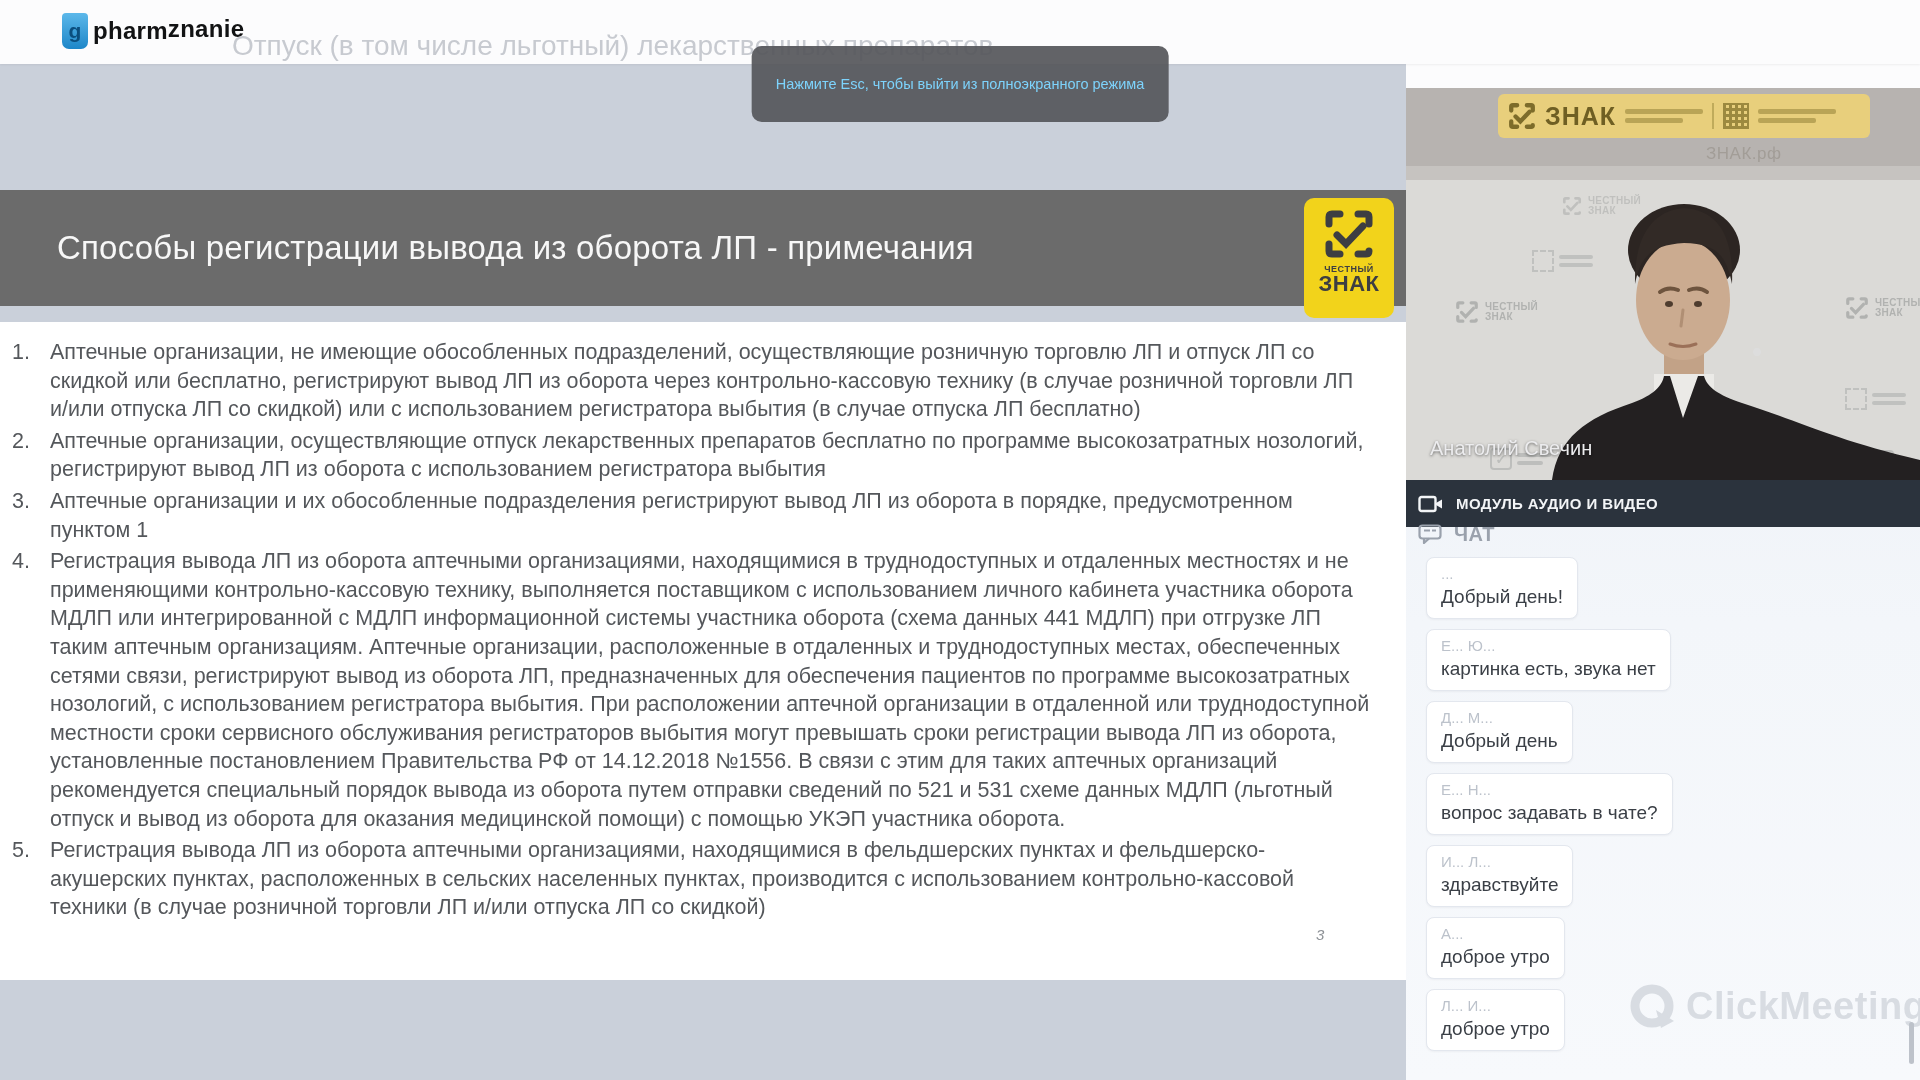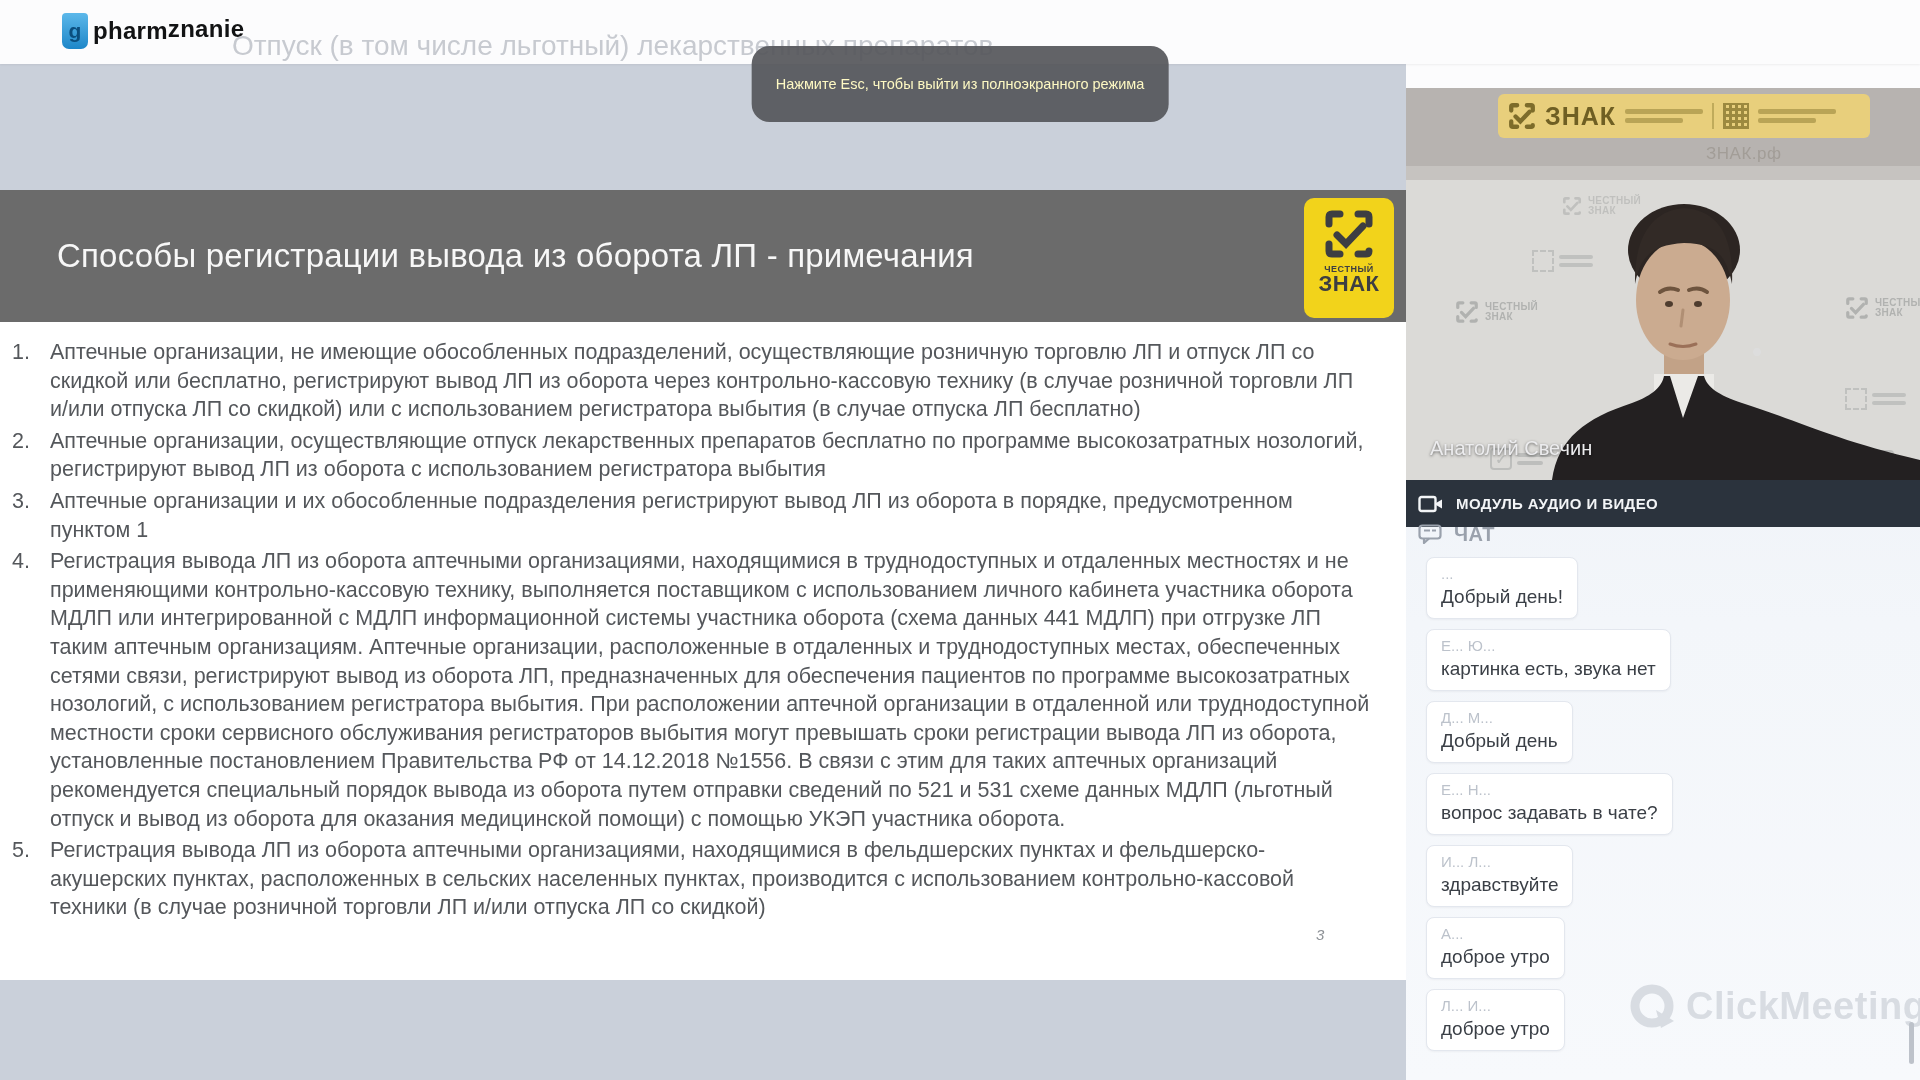--- a/index.html
+++ b/index.html
@@ -14,28 +14,28 @@
               background:linear-gradient(180deg,#5cb8ea 0%,#1d86c8 100%);
               display:flex;align-items:center;justify-content:center;
               color:#0b4e7e;font-weight:800;font-size:21px;}
   .brand-words{display:flex;flex-direction:row;line-height:16px;font-weight:800;
                font-size:24px;color:#121314;letter-spacing:.3px;}
   .brand-words .w2{margin-top:-2px;}
   .webinar-title{position:absolute;left:232px;top:30px;font-size:28px;color:#c7cad0;white-space:nowrap;}
 
   
   .esc-tooltip{position:absolute;left:960px;top:46px;transform:translateX(-50%);
-               height:76px;line-height:76px;padding:0 24px;border-radius:18px;
-               background:rgba(86,87,91,.93);color:#fef9c3;font-size:14.5px;
+               height:76px;line-height:76px;padding:0 24px;border-radius:10px;
+               background:rgba(86,87,91,.93);color:#7dd3fc;font-size:14.5px;
                white-space:nowrap;z-index:40;}
 
   
   .stage{position:absolute;left:0;top:64px;width:1406px;height:1016px;background:#cad0da;
          box-shadow:2px 0 4px rgba(50,60,80,.18);}
-  .slide-header{position:absolute;left:0;top:126px;width:1406px;height:132px;background:#6b6b6b;}
+  .slide-header{position:absolute;left:0;top:126px;width:1406px;height:116px;background:#6b6b6b;}
   .slide-title{position:absolute;left:57px;top:50%;transform:translateY(-50%);
                font-size:33px;color:#f7f7f7;letter-spacing:.2px;white-space:nowrap;}
   .znak-badge{position:absolute;right:12px;top:8px;width:90px;height:120px;background:#f2d31b;
               border-radius:10px;display:flex;flex-direction:column;align-items:center;
               padding-top:10px;box-sizing:border-box;}
   .znak-badge .b1{font-size:9px;font-weight:800;color:#3d3e42;letter-spacing:.5px;margin-top:4px;}
   .znak-badge .b2{font-size:22px;font-weight:800;color:#3d3e42;letter-spacing:.5px;line-height:20px;}
 
   .slide-body{position:absolute;left:0;top:258px;width:1406px;height:658px;background:#ffffff;
               overflow:hidden;box-sizing:border-box;padding:16px 34px 0 0;}

